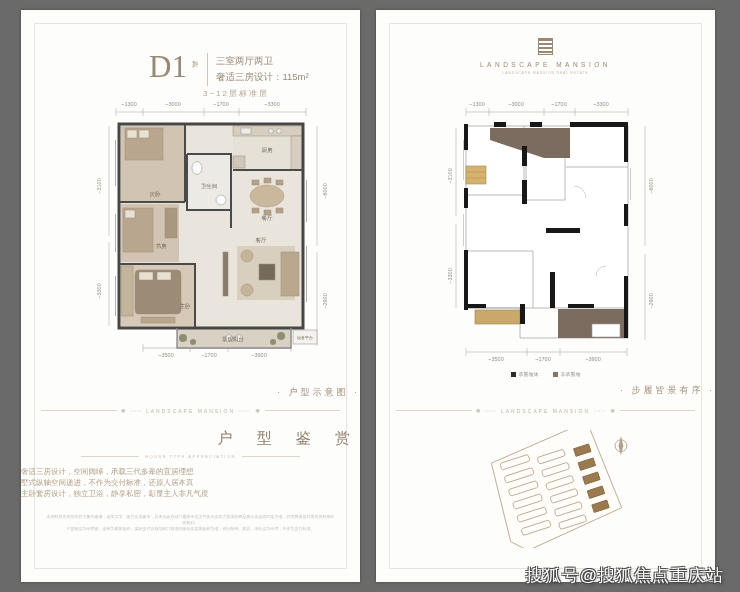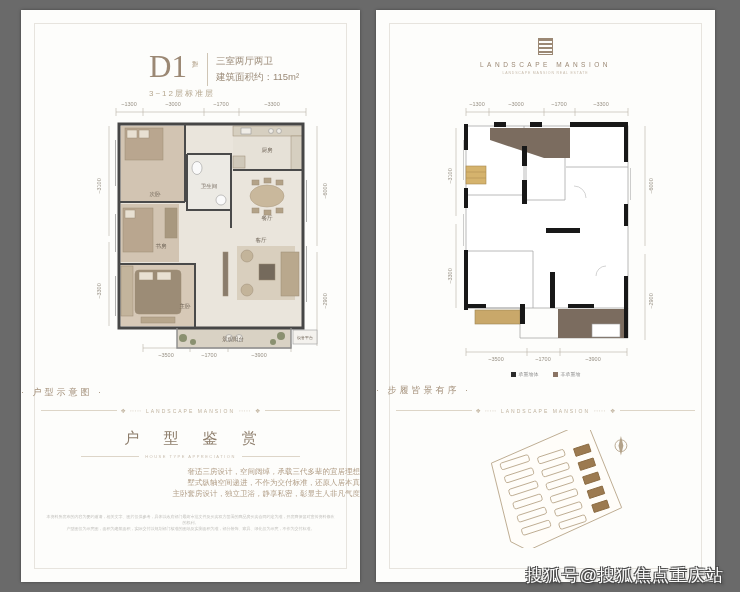--- a/index.html
+++ b/index.html
@@ -10,48 +10,48 @@
   .card.left{left:21px}
   .card.right{left:376px}
   .frame{position:absolute;inset:13px;border:1px solid #e7e4de;pointer-events:none}
 
   
   .unit-header{position:absolute;left:128px;top:41px;display:flex;align-items:flex-start}
   .unit-code{font-family:"Liberation Serif",serif;font-size:31px;line-height:31px;color:#9b8874}
   .unit-note{writing-mode:vertical-rl;font-size:6px;color:#b6a68f;margin:5px 0 0 3px}
   .unit-divider{width:1px;height:33px;background:#cfc5b5;margin:2px 8px 0 8px}
   .unit-meta{font-size:9.5px;color:#9a8a77;line-height:16px;padding-top:2px;white-space:nowrap}
-  .floor-range{position:absolute;left:128px;top:78px;width:120px;text-align:left;
+  .floor-range{position:absolute;left:128px;top:78px;width:120px;text-align:right;
                font-size:8px;letter-spacing:2px;color:#b5a78f}
 
   .plan-svg{position:absolute}
   .left-plan{left:60px;top:86px}
   .right-plan{left:70px;top:86px}
   text{font-family:"Liberation Sans",sans-serif}
   .dt{font-size:5.5px;fill:#9a9387;stroke:none;text-anchor:middle}
   .rl{font-size:5.5px;fill:#6f6457;stroke:none;text-anchor:middle}
   .rl.small{font-size:4px}
 
-  .plan-caption{position:absolute;top:376px;width:100%;text-align:left;font-size:9px;
+  .plan-caption{position:absolute;top:376px;width:100%;text-align:right;font-size:9px;
                 letter-spacing:3px;color:#a5927c}
   .card.right .plan-caption{top:374px}
 
   .band{position:absolute;top:397px;left:20px;right:20px;display:flex;align-items:center;
         gap:4px;color:#cdc2b0}
   .band .ln{flex:1;height:1px;background:#ddd5c7}
   .band .dm{font-size:6px;color:#c3b6a2}
   .band .sq{font-size:4px;letter-spacing:1px;color:#d4cabb}
   .band-text{font-size:5px;letter-spacing:2px;color:#bfb29e;white-space:nowrap}
 
-  .apprec-title{position:absolute;top:419px;width:100%;text-align:center;font-size:15px;
+  .apprec-title{position:absolute;top:419px;width:100%;text-align:right;font-size:15px;
                 letter-spacing:10px;text-indent:10px;color:#8d7d6b}
   .apprec-sub{position:absolute;top:444px;width:100%;display:flex;align-items:center;
               justify-content:center;gap:6px;color:#c9bdae;font-size:4px;letter-spacing:1.5px}
   .apprec-sub .ln{width:58px;height:1px;background:#ddd5c8}
-  .apprec-lines{position:absolute;top:456px;width:100%;text-align:right;font-size:7.5px;
+  .apprec-lines{position:absolute;top:456px;width:100%;text-align:left;font-size:7.5px;
                 line-height:11px;color:#b29e87}
   .disclaimer{position:absolute;top:504px;left:24px;right:24px;font-size:4px;line-height:6px;
               color:#c2c1bd;text-align:center}
 
   
   .brand{position:absolute;top:28px;width:100%;text-align:center}
   .brand-logo{width:13px;height:15px;margin:0 auto 6px;border:1px solid #9b8874;
               background:repeating-linear-gradient(180deg,#9b8874 0 2px,transparent 2px 4px)}
   .brand-name{font-size:6.5px;letter-spacing:3.5px;color:#9b8874}
   .brand-tagline{font-size:3.5px;letter-spacing:.8px;color:#c9bdae;margin-top:3px}
@@ -75,21 +75,21 @@
 
 <section class="card left">
   <div class="frame"></div>
 
   <div class="unit-header">
     <div class="unit-code">D1</div>
     <div class="unit-note">户型</div>
     <div class="unit-divider"></div>
     <div class="unit-meta">
       <div>三室两厅两卫</div>
-      <div>建筑面积约：115m²</div>
+      <div>奢适三房设计：115m²</div>
     </div>
   </div>
   <div class="floor-range">3~12层标准层</div>
 
   <svg class="plan-svg left-plan" width="260" height="266" viewBox="0 0 260 266">
 
     <g stroke="#b8b2a6" stroke-width="0.6">
       <line x1="35" y1="16" x2="225" y2="16"></line>
       <line x1="35" y1="12" x2="35" y2="20"></line>
         <line x1="62" y1="12" x2="62" y2="20"></line>

